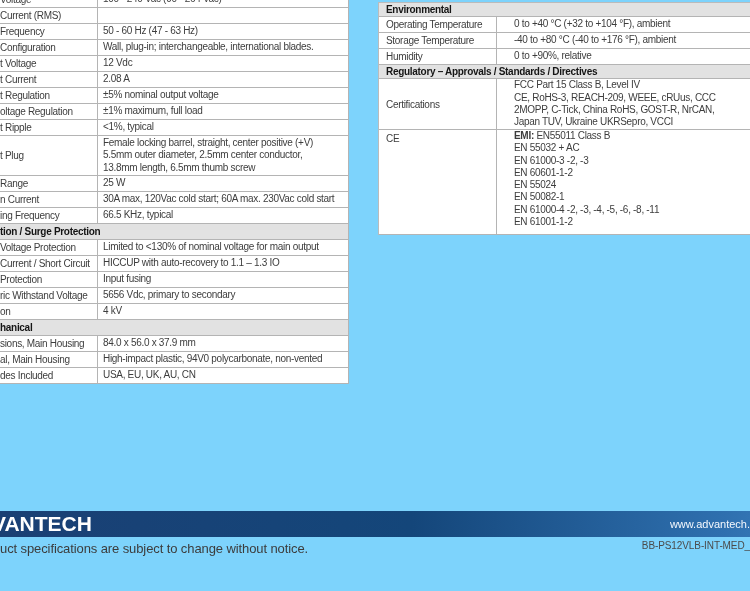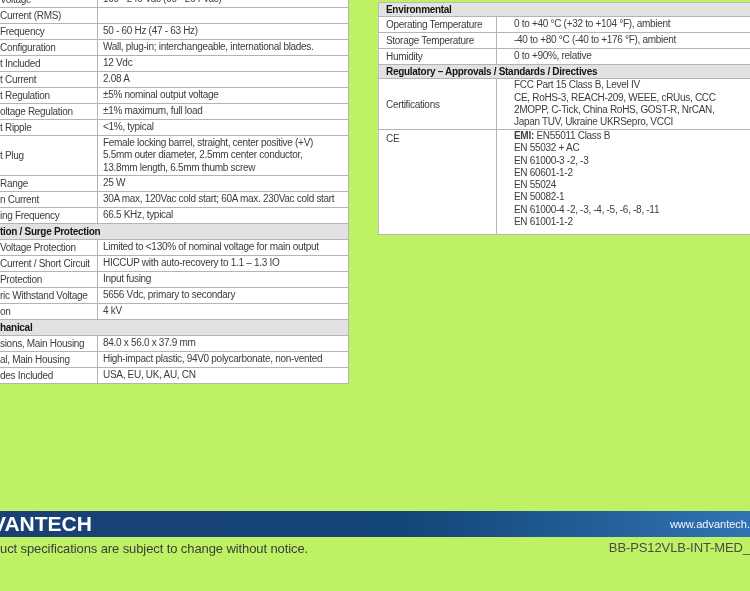--- a/index.html
+++ b/index.html
@@ -1,16 +1,16 @@
 <!DOCTYPE html>
 <html><head>
 <meta charset="utf-8">
 <style>
   html,body{margin:0;padding:0;background:#fff;}
-  .page{position:relative;width:750px;height:591px;overflow:hidden;background:#bef264;
+  .page{position:relative;width:750px;height:591px;overflow:hidden;background:#7dd3fc;
         font-family:"Liberation Sans",sans-serif;}
   .spec{position:absolute;font-size:10px;letter-spacing:-0.3px;color:#3d3d3d;}
   #left-table{left:0;top:-8px;width:349px;border-right:1px solid #b4b4b4;box-sizing:border-box;}
   #right-table{left:378px;top:2px;width:372px;border-left:1px solid #bbbbbb;
                border-top:1px solid #bbbbbb;box-sizing:border-box;}
   .row{display:flex;align-items:center;border-bottom:1px solid #b4b4b4;box-sizing:border-box;height:16px;background:#fff;}
   .row.vtop{align-items:flex-start;}
   .lbl{flex:0 0 98px;width:98px;align-self:stretch;border-right:1px solid #b4b4b4;
        box-sizing:border-box;display:flex;align-items:center;overflow:hidden;white-space:nowrap;}
   #right-table .lbl{flex-basis:118px;width:118px;padding-left:7px;}
@@ -21,21 +21,21 @@
   .sec{display:flex;align-items:center;height:16px;background:#e2e2e2;
        border-bottom:1px solid #b4b4b4;box-sizing:border-box;font-weight:bold;color:#151515;}
   #right-table .sec{padding-left:7px;}
   .bar{position:absolute;left:0;top:511px;width:750px;height:26px;
        background:linear-gradient(90deg,#1a4074 0%,#14467a 55%,#2e6fae 96%,#3274b3 100%);}
   .logo{position:absolute;left:-8px;top:0;height:26px;display:flex;align-items:center;
         color:#ffffff;font-size:21px;font-weight:bold;letter-spacing:0;white-space:nowrap;}
   .website{position:absolute;right:0;top:0;height:26px;display:flex;align-items:center;
         color:#f4f8fd;font-size:11px;white-space:nowrap;}
   .disclaimer{position:absolute;left:0;top:541px;font-size:13px;color:#3c3c3c;letter-spacing:-0.1px;}
-  .doccode{position:absolute;right:0;top:540px;font-size:13px;color:#4b4b4b;letter-spacing:-0.1px;}
+  .doccode{position:absolute;right:0;top:540px;font-size:10px;color:#4b4b4b;letter-spacing:-0.1px;}
 </style>
 </head>
 <body>
 
 <div class="page">
   <div id="left-table" class="spec">
       <div class="row">
         <div class="lbl">Voltage</div>
         <div class="val">
           <div>100 - 240 Vac (90 - 264 Vac)</div>
@@ -50,21 +50,21 @@
           <div>50 - 60 Hz (47 - 63 Hz)</div>
         </div>
       </div>
       <div class="row">
         <div class="lbl">Configuration</div>
         <div class="val">
           <div>Wall, plug-in; interchangeable, international blades.</div>
         </div>
       </div>
       <div class="row">
-        <div class="lbl">t Included</div>
+        <div class="lbl">t Voltage</div>
         <div class="val">
           <div>12 Vdc</div>
         </div>
       </div>
       <div class="row">
         <div class="lbl">t Current</div>
         <div class="val">
           <div>2.08 A</div>
         </div>
       </div>

